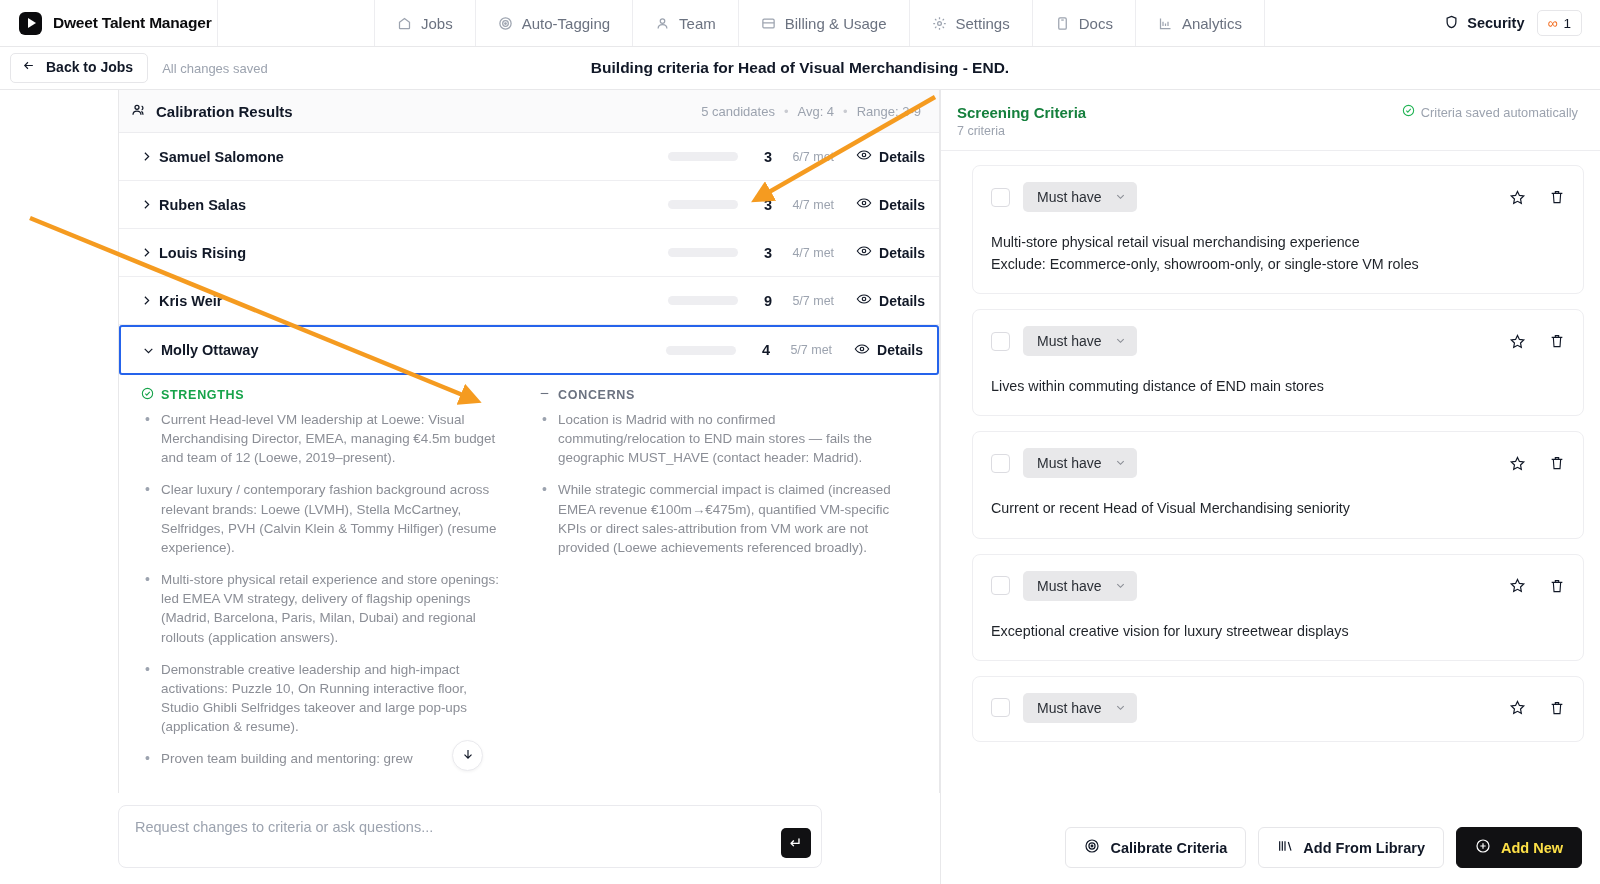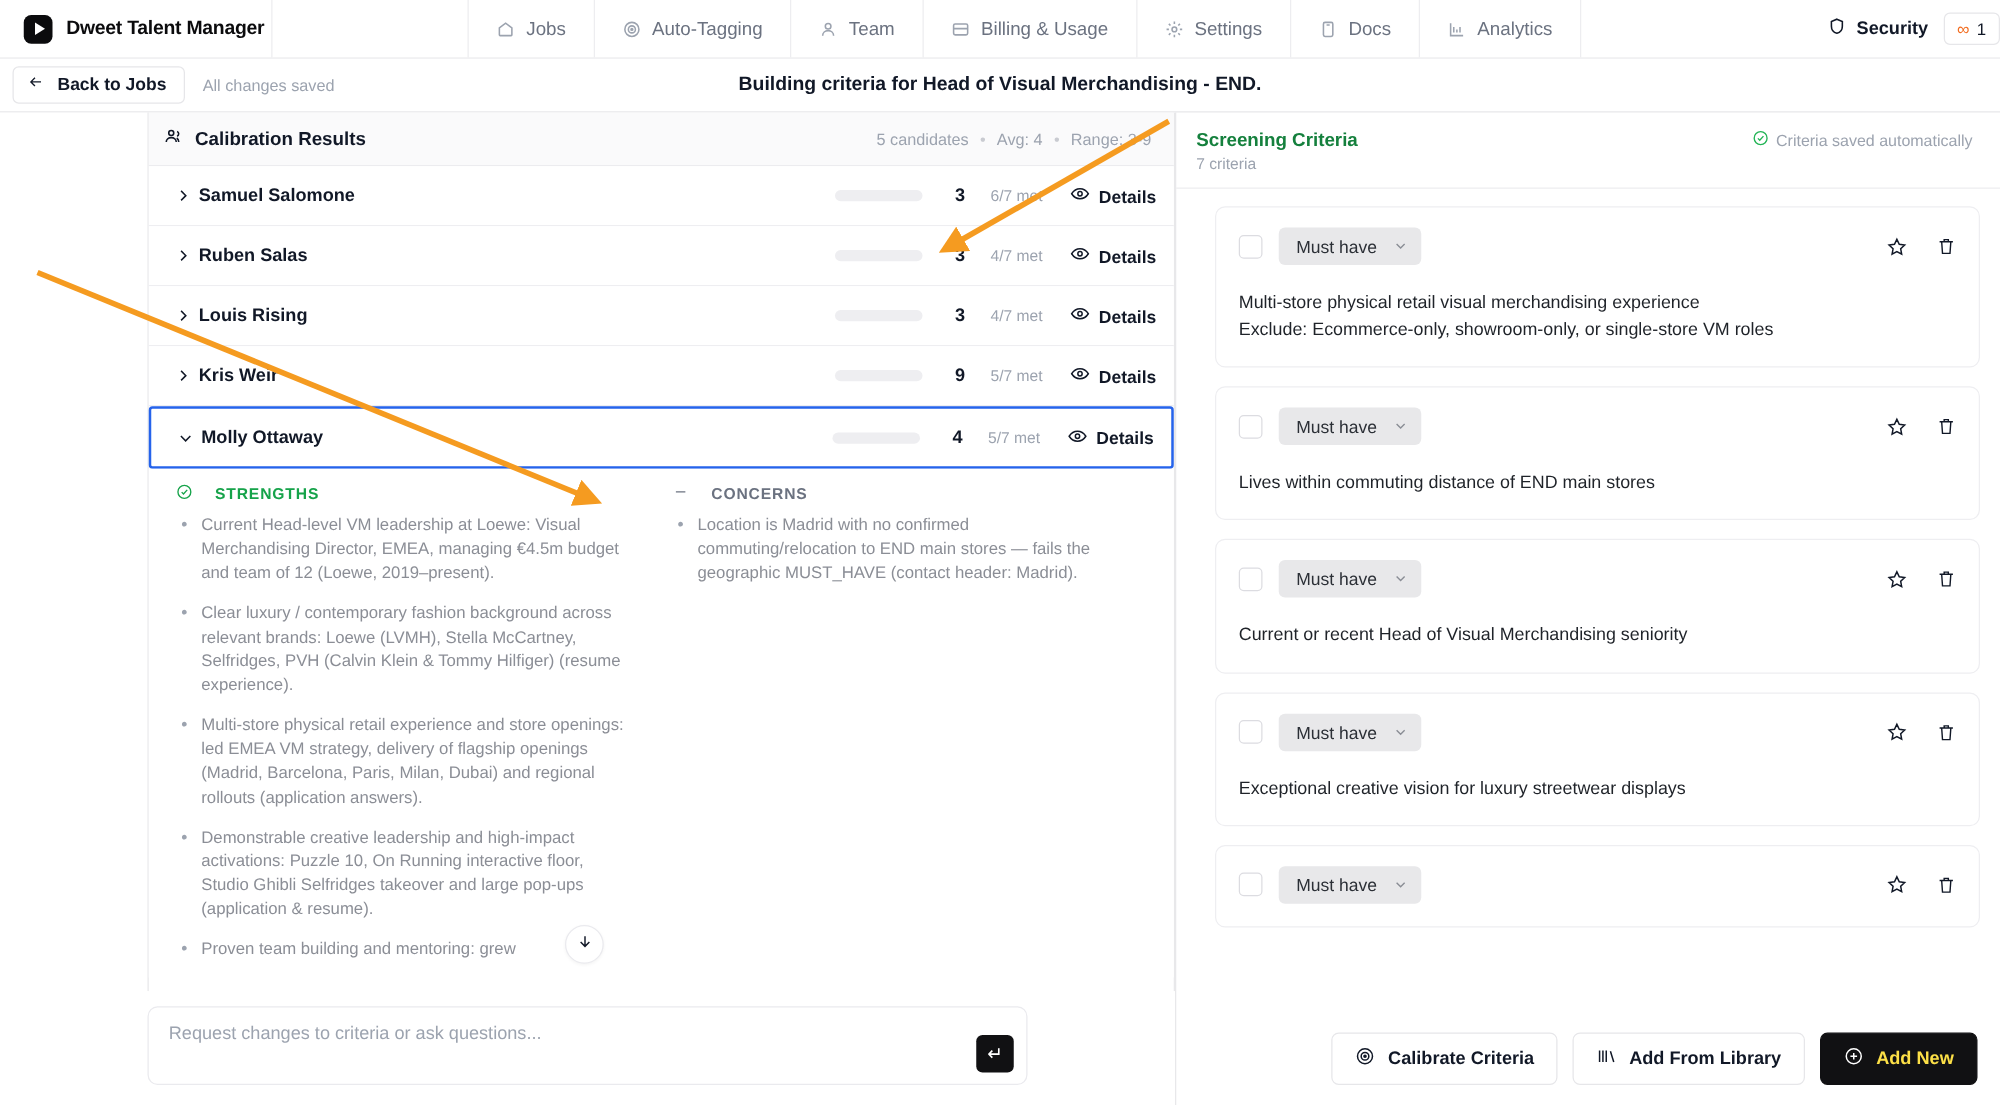--- a/index.html
+++ b/index.html
@@ -36,21 +36,21 @@
 
   .nav-gap { width: 157px; border-right: 1px solid #ededf0; }
   .nav-items { display: flex; align-items: stretch; }
   .nav-item {
     display: flex; align-items: center; gap: 9px;
     padding: 0 22px; font-size: 15px; color: #6b7280;
     border-right: 1px solid #ededf0; cursor: pointer; white-space: nowrap;
   }
   .nav-item svg { display:block; }
   .nav-spacer { flex: 1; }
-  .nav-right { display: flex; align-items: center; gap: 12px; }
+  .nav-right { display: flex; align-items: center; gap: 12px; padding-right: 18px; }
   .nav-security {
     display: flex; align-items: center; gap: 8px;
     font-size: 14.5px; font-weight: 700; color: #111827; cursor: pointer;
   }
   .badge-pill {
     display: flex; align-items: center; gap: 6px;
     border: 1px solid #e6e6e9; border-radius: 5px;
     padding: 4px 10px; font-size: 13.5px; color: #111827; cursor: pointer;
   }
   .badge-pill .inf { color: #f26c1f; font-size: 14px; }
@@ -105,21 +105,21 @@
   .cand-score { width: 34px; text-align: right; font-size: 14.5px; font-weight: 700; color: #111827; }
   .cand-met { width: 62px; text-align: right; font-size: 12.5px; color: #9ca3af; }
   .details-btn { display:flex; align-items:center; gap:7px; margin-left: 22px; font-size: 14px; font-weight: 600; color: #111827; cursor:pointer; }
 
   
   .detail {
     display: flex; gap: 0; padding: 12px 18px 0 22px; background:#fff;
   }
   .detail-col { flex: 1; min-width: 0; padding-right: 16px; }
   .detail-col + .detail-col { padding-left: 14px; }
-  .det-head { display:flex; align-items:center; gap:18px; font-size: 12.5px; font-weight: 700; letter-spacing: 0.7px; margin-bottom: 7px; }
+  .det-head { display:flex; align-items:center; gap:7px; font-size: 12.5px; font-weight: 700; letter-spacing: 0.7px; margin-bottom: 7px; }
   .det-head.str { color: #16a34a; }
   .det-head.con { color: #6b7280; }
   .det-list { list-style: none; }
   .det-list li {
     position: relative; padding-left: 20px; margin-bottom: 13px;
     font-size: 13.4px; line-height: 1.43; color: #8b8e96;
   }
   .det-list li::before {
     content: "•"; position: absolute; left: 4px; top: -1px; color: #9ca3af; font-size: 14px;
   }
@@ -448,20 +448,21 @@
             </div>
             <div class="detail-col">
               <div class="det-head con">
                 <span><svg width="13" height="13" viewBox="0 0 24 24" fill="none" stroke="#6b7280" stroke-width="2">
                       <path d="M5 12h14"></path>
                     </svg></span>
                 <span>CONCERNS</span>
               </div>
               <ul class="det-list">
                 <li>Location is Madrid with no confirmed commuting/relocation to END main stores — fails the geographic MUST_HAVE (contact header: Madrid).</li>
+                <li>While strategic commercial impact is claimed (increased EMEA revenue €100m→€475m), quantified VM-specific KPIs or direct sales-attribution from VM work are not provided (Loewe achievements referenced broadly).</li>
               </ul>
             </div>
           </div>
 
         </div>
         <div class="scroll-fab">
           <span><svg width="14" height="14" viewBox="0 0 24 24" fill="none" stroke="#111827" stroke-width="2">
                 <path d="M12 5v14M6 13l6 6 6-6"></path>
               </svg></span>
         </div>

